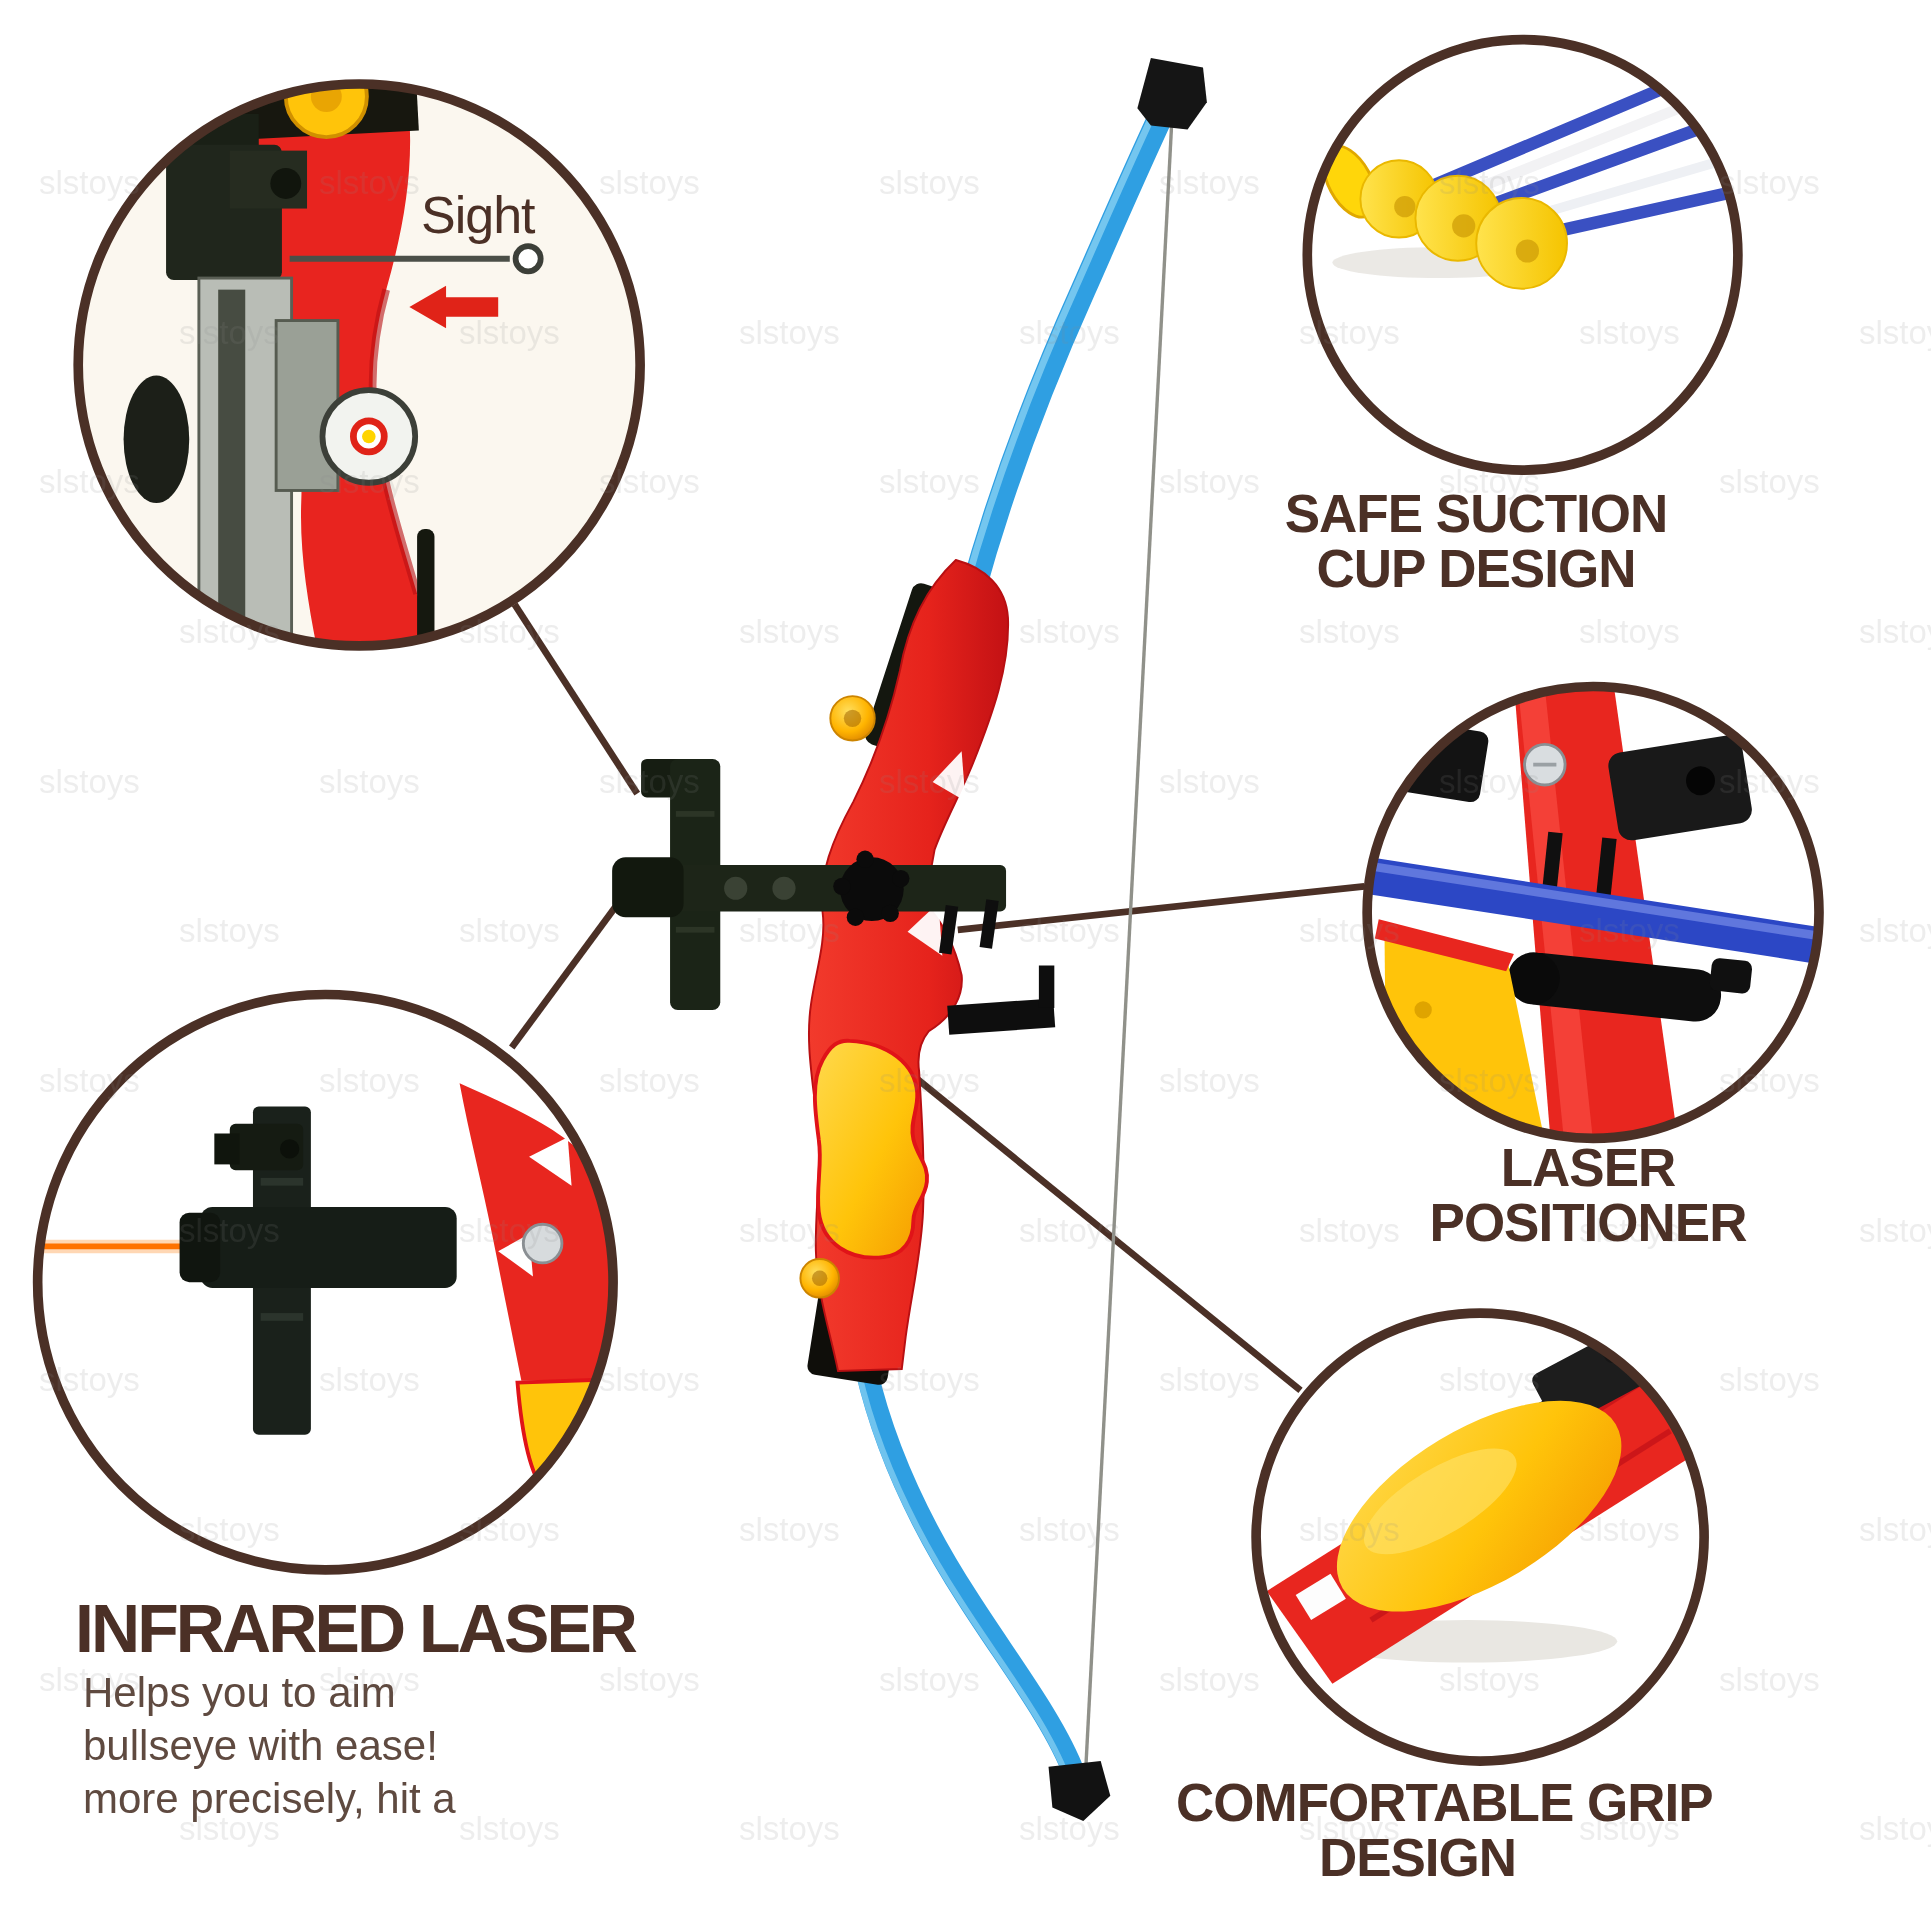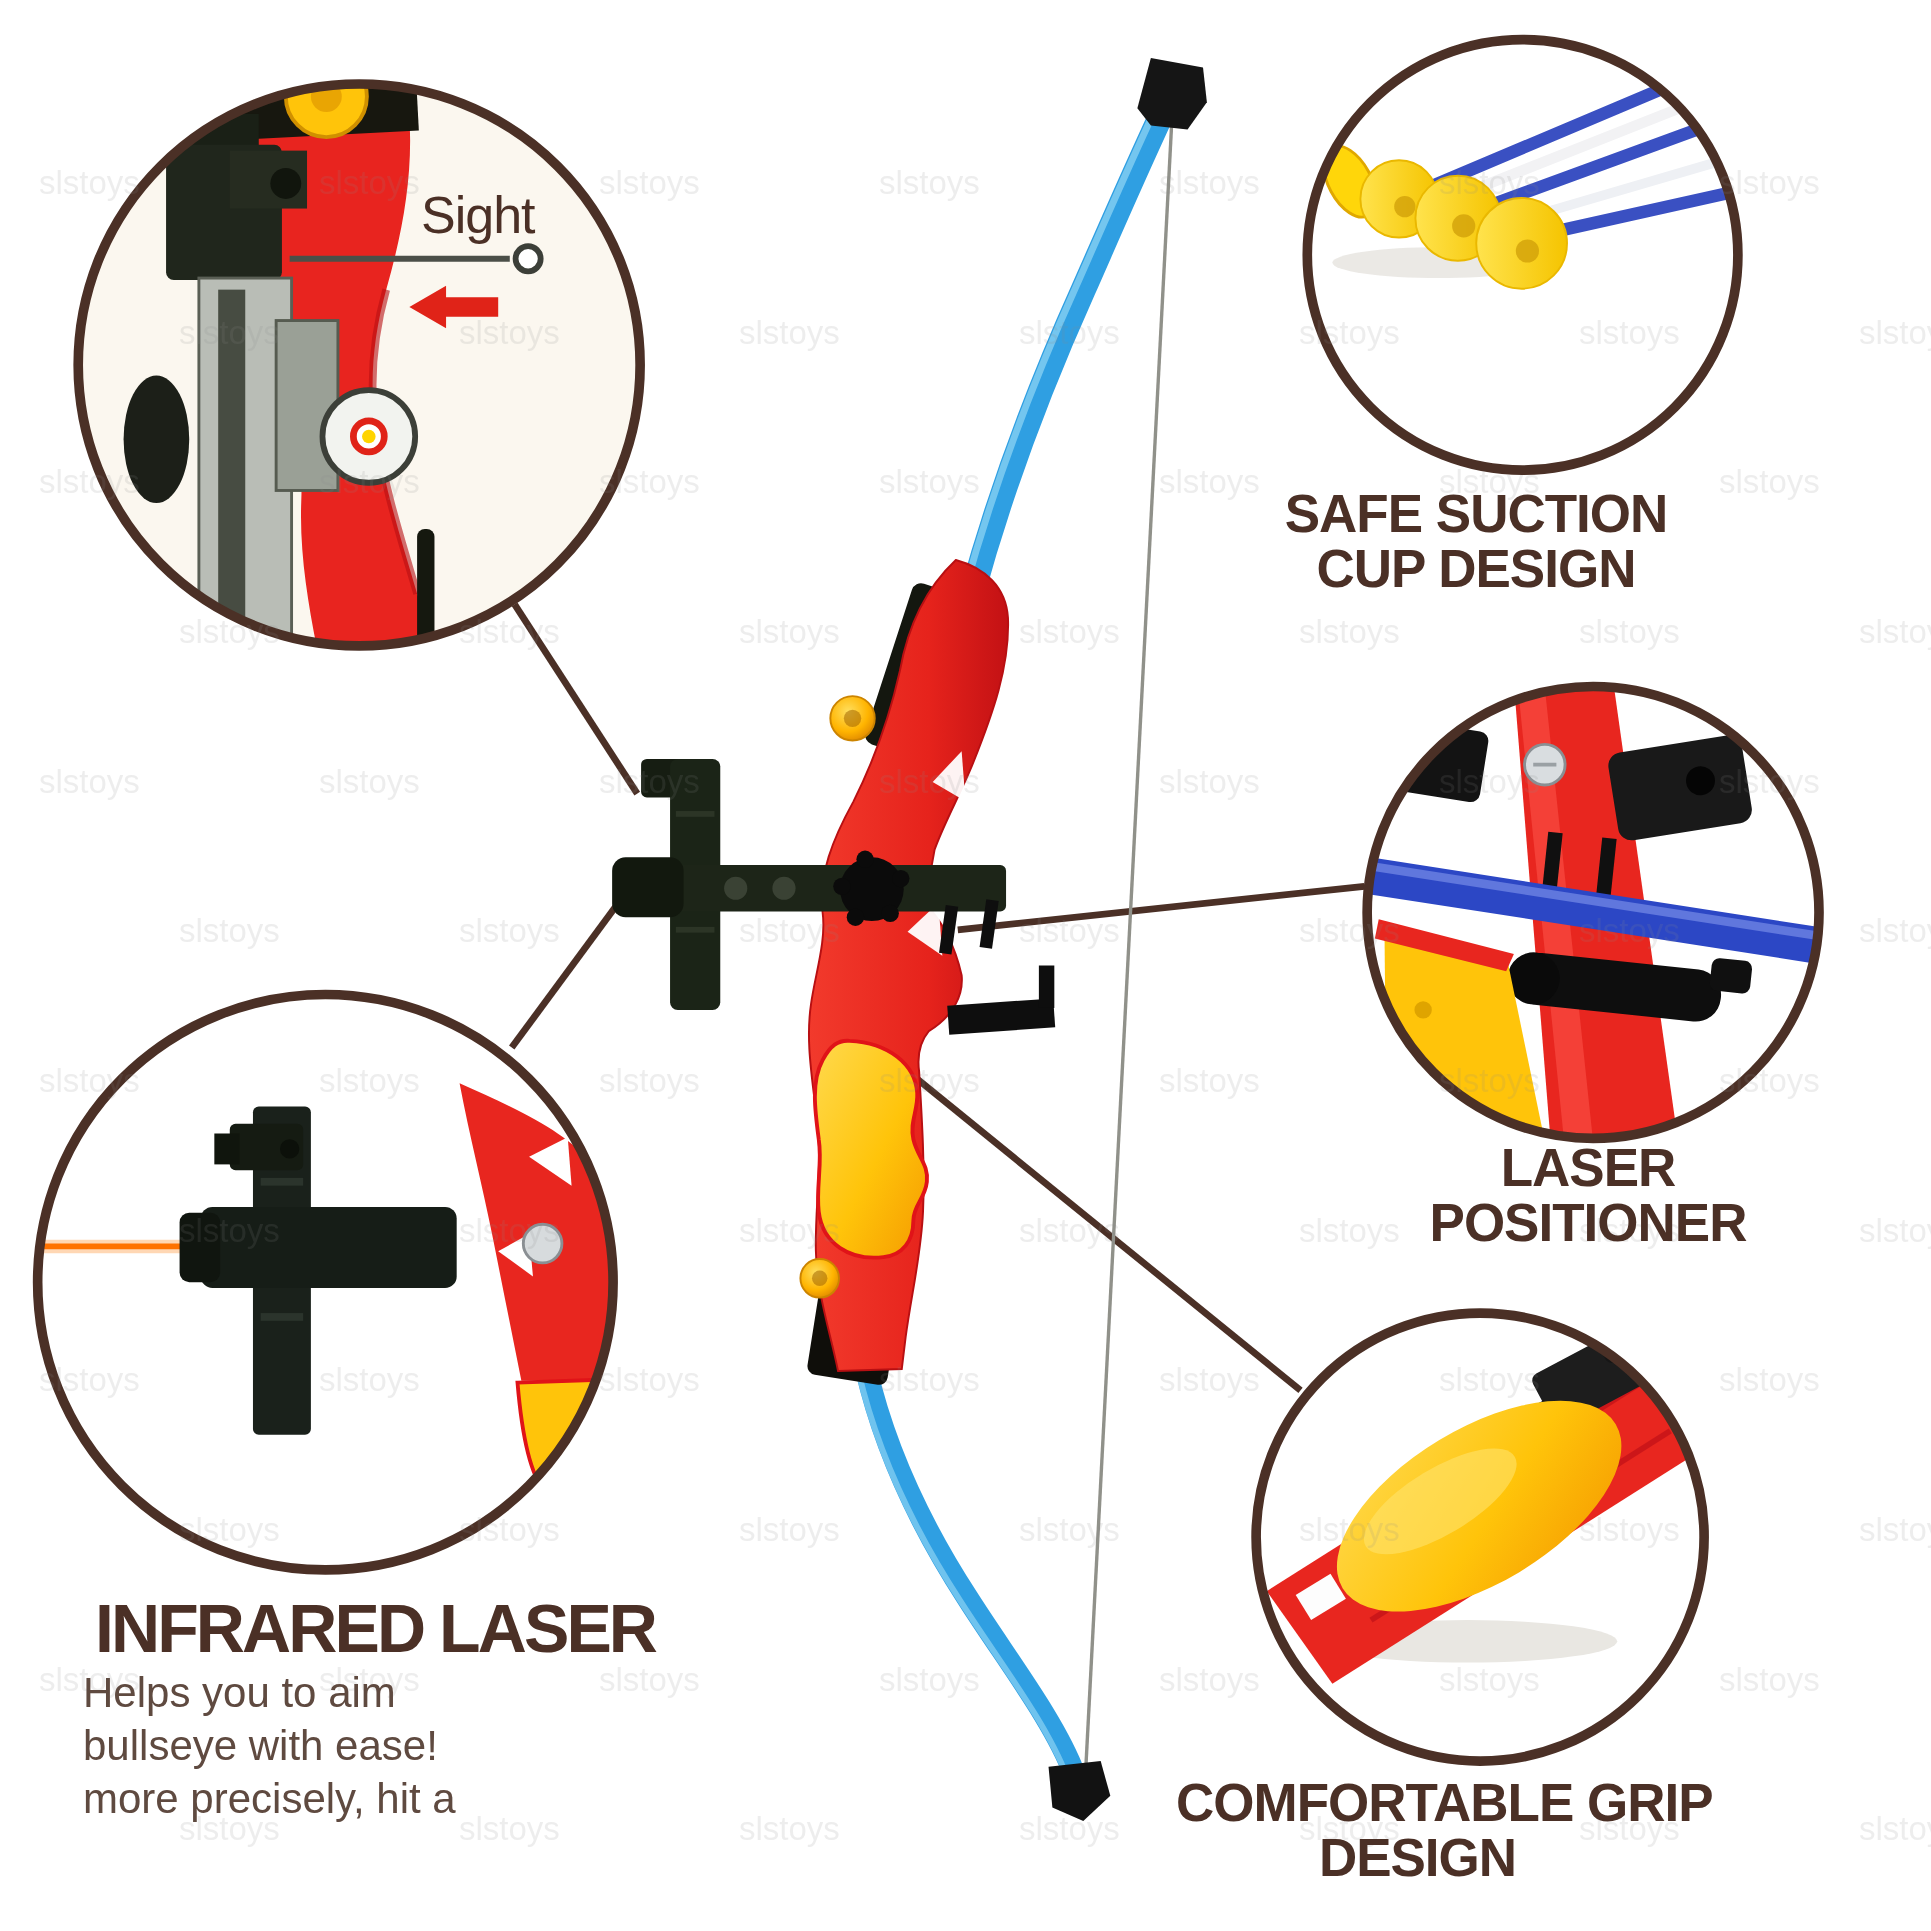--- a/index.html
+++ b/index.html
@@ -5,21 +5,21 @@
   html,body{margin:0;padding:0;background:#ffffff;}
   .stage{position:relative;width:1931px;height:1931px;background:#ffffff;overflow:hidden;
          font-family:"Liberation Sans",sans-serif;}
   .stage svg{position:absolute;left:0;top:0;}
   .caption{position:absolute;color:#4b3026;font-weight:bold;text-align:center;
            letter-spacing:-1px;line-height:55px;font-size:53px;white-space:nowrap;}
   .caption div{white-space:nowrap;}
   #cap-sight{position:absolute;left:421px;top:185px;font-size:52px;font-weight:normal;
              color:#4b3026;letter-spacing:-1px;}
   #cap-laser-title{position:absolute;left:75px;top:1589px;font-size:68px;font-weight:bold;
-             color:#4b3026;letter-spacing:-2.9px;white-space:nowrap;margin-left:20px;}
+             color:#4b3026;letter-spacing:-2.9px;white-space:nowrap;}
   #cap-laser-body{position:absolute;left:83px;top:1666px;font-size:42px;font-weight:normal;
              color:#5f4a40;line-height:53px;letter-spacing:0px;white-space:nowrap;}
   .watermark-layer{position:absolute;left:0;top:0;width:1931px;height:1931px;pointer-events:none;}
   .watermark-layer span{position:absolute;font-size:33px;color:#8a8a8a;opacity:0.15;
              font-family:"Liberation Sans",sans-serif;}
 </style>
 </head>
 <body>
 
 <div class="stage">

